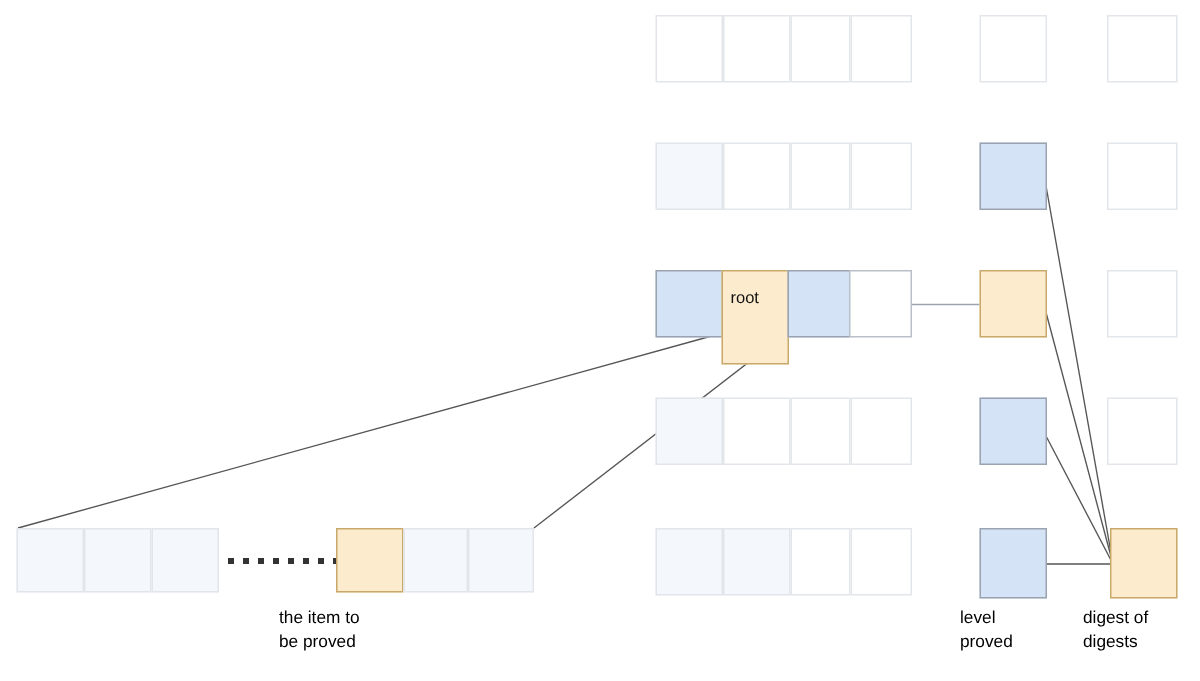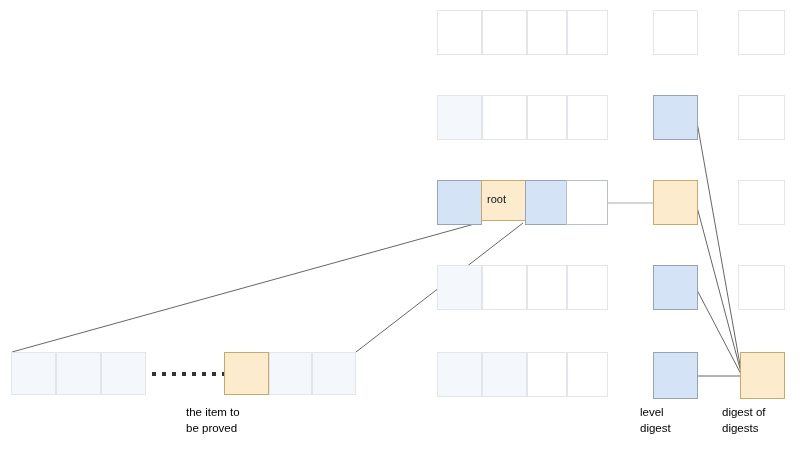--- a/index.html
+++ b/index.html
@@ -117,21 +117,21 @@
   <div class="cell fill-white bd-faint" style="left:738px;top:10px;width:47px;height:45px;"></div>
 
   <div class="cell fill-pale bd-faint" style="left:437px;top:95px;width:45px;height:45px;"></div>
   <div class="cell fill-white bd-faint" style="left:482px;top:95px;width:45px;height:45px;"></div>
   <div class="cell fill-white bd-faint" style="left:527px;top:95px;width:40px;height:45px;"></div>
   <div class="cell fill-white bd-faint" style="left:567px;top:95px;width:41px;height:45px;"></div>
   <div class="cell fill-blue bd-strong" style="left:653px;top:95px;width:45px;height:45px;"></div>
   <div class="cell fill-white bd-faint" style="left:738px;top:95px;width:47px;height:45px;"></div>
 
   <div class="cell fill-blue bd-strong" style="left:437px;top:180px;width:45px;height:45px;"></div>
-  <div class="cell fill-orange bd-orange" style="left:481px;top:180px;width:45px;height:41px;">
+  <div class="cell fill-orange bd-orange" style="left:481px;top:180px;width:45px;height:63px;">
     <span class="cell-label root-label">root</span>
   </div>
   <div class="cell fill-blue bd-strong" style="left:525px;top:180px;width:42px;height:45px;"></div>
   <div class="cell fill-white bd-mid" style="left:566px;top:180px;width:42px;height:45px;"></div>
   <div class="cell fill-orange bd-orange" style="left:653px;top:180px;width:45px;height:45px;"></div>
   <div class="cell fill-white bd-faint" style="left:738px;top:180px;width:47px;height:45px;"></div>
 
   <div class="cell fill-pale bd-faint" style="left:437px;top:265px;width:45px;height:45px;"></div>
   <div class="cell fill-white bd-faint" style="left:482px;top:265px;width:45px;height:45px;"></div>
   <div class="cell fill-white bd-faint" style="left:527px;top:265px;width:40px;height:45px;"></div>
@@ -162,18 +162,18 @@
   </div>
 
   <div class="cell fill-orange bd-orange" style="left:224px;top:352px;width:45px;height:43px;"></div>
   <div class="cell fill-pale bd-faint" style="left:269px;top:352px;width:43px;height:43px;"></div>
   <div class="cell fill-pale bd-faint" style="left:312px;top:352px;width:44px;height:43px;"></div>
 
   <div class="caption" style="left:186px;top:405px;width:122px;">the item to
 be proved</div>
 
   <div class="caption" style="left:640px;top:405px;width:72px;">level
-digest</div>
+proved</div>
 
   <div class="caption" style="left:722px;top:405px;width:80px;">digest of
 digests</div>
 
 </div>
 
 </body></html>

